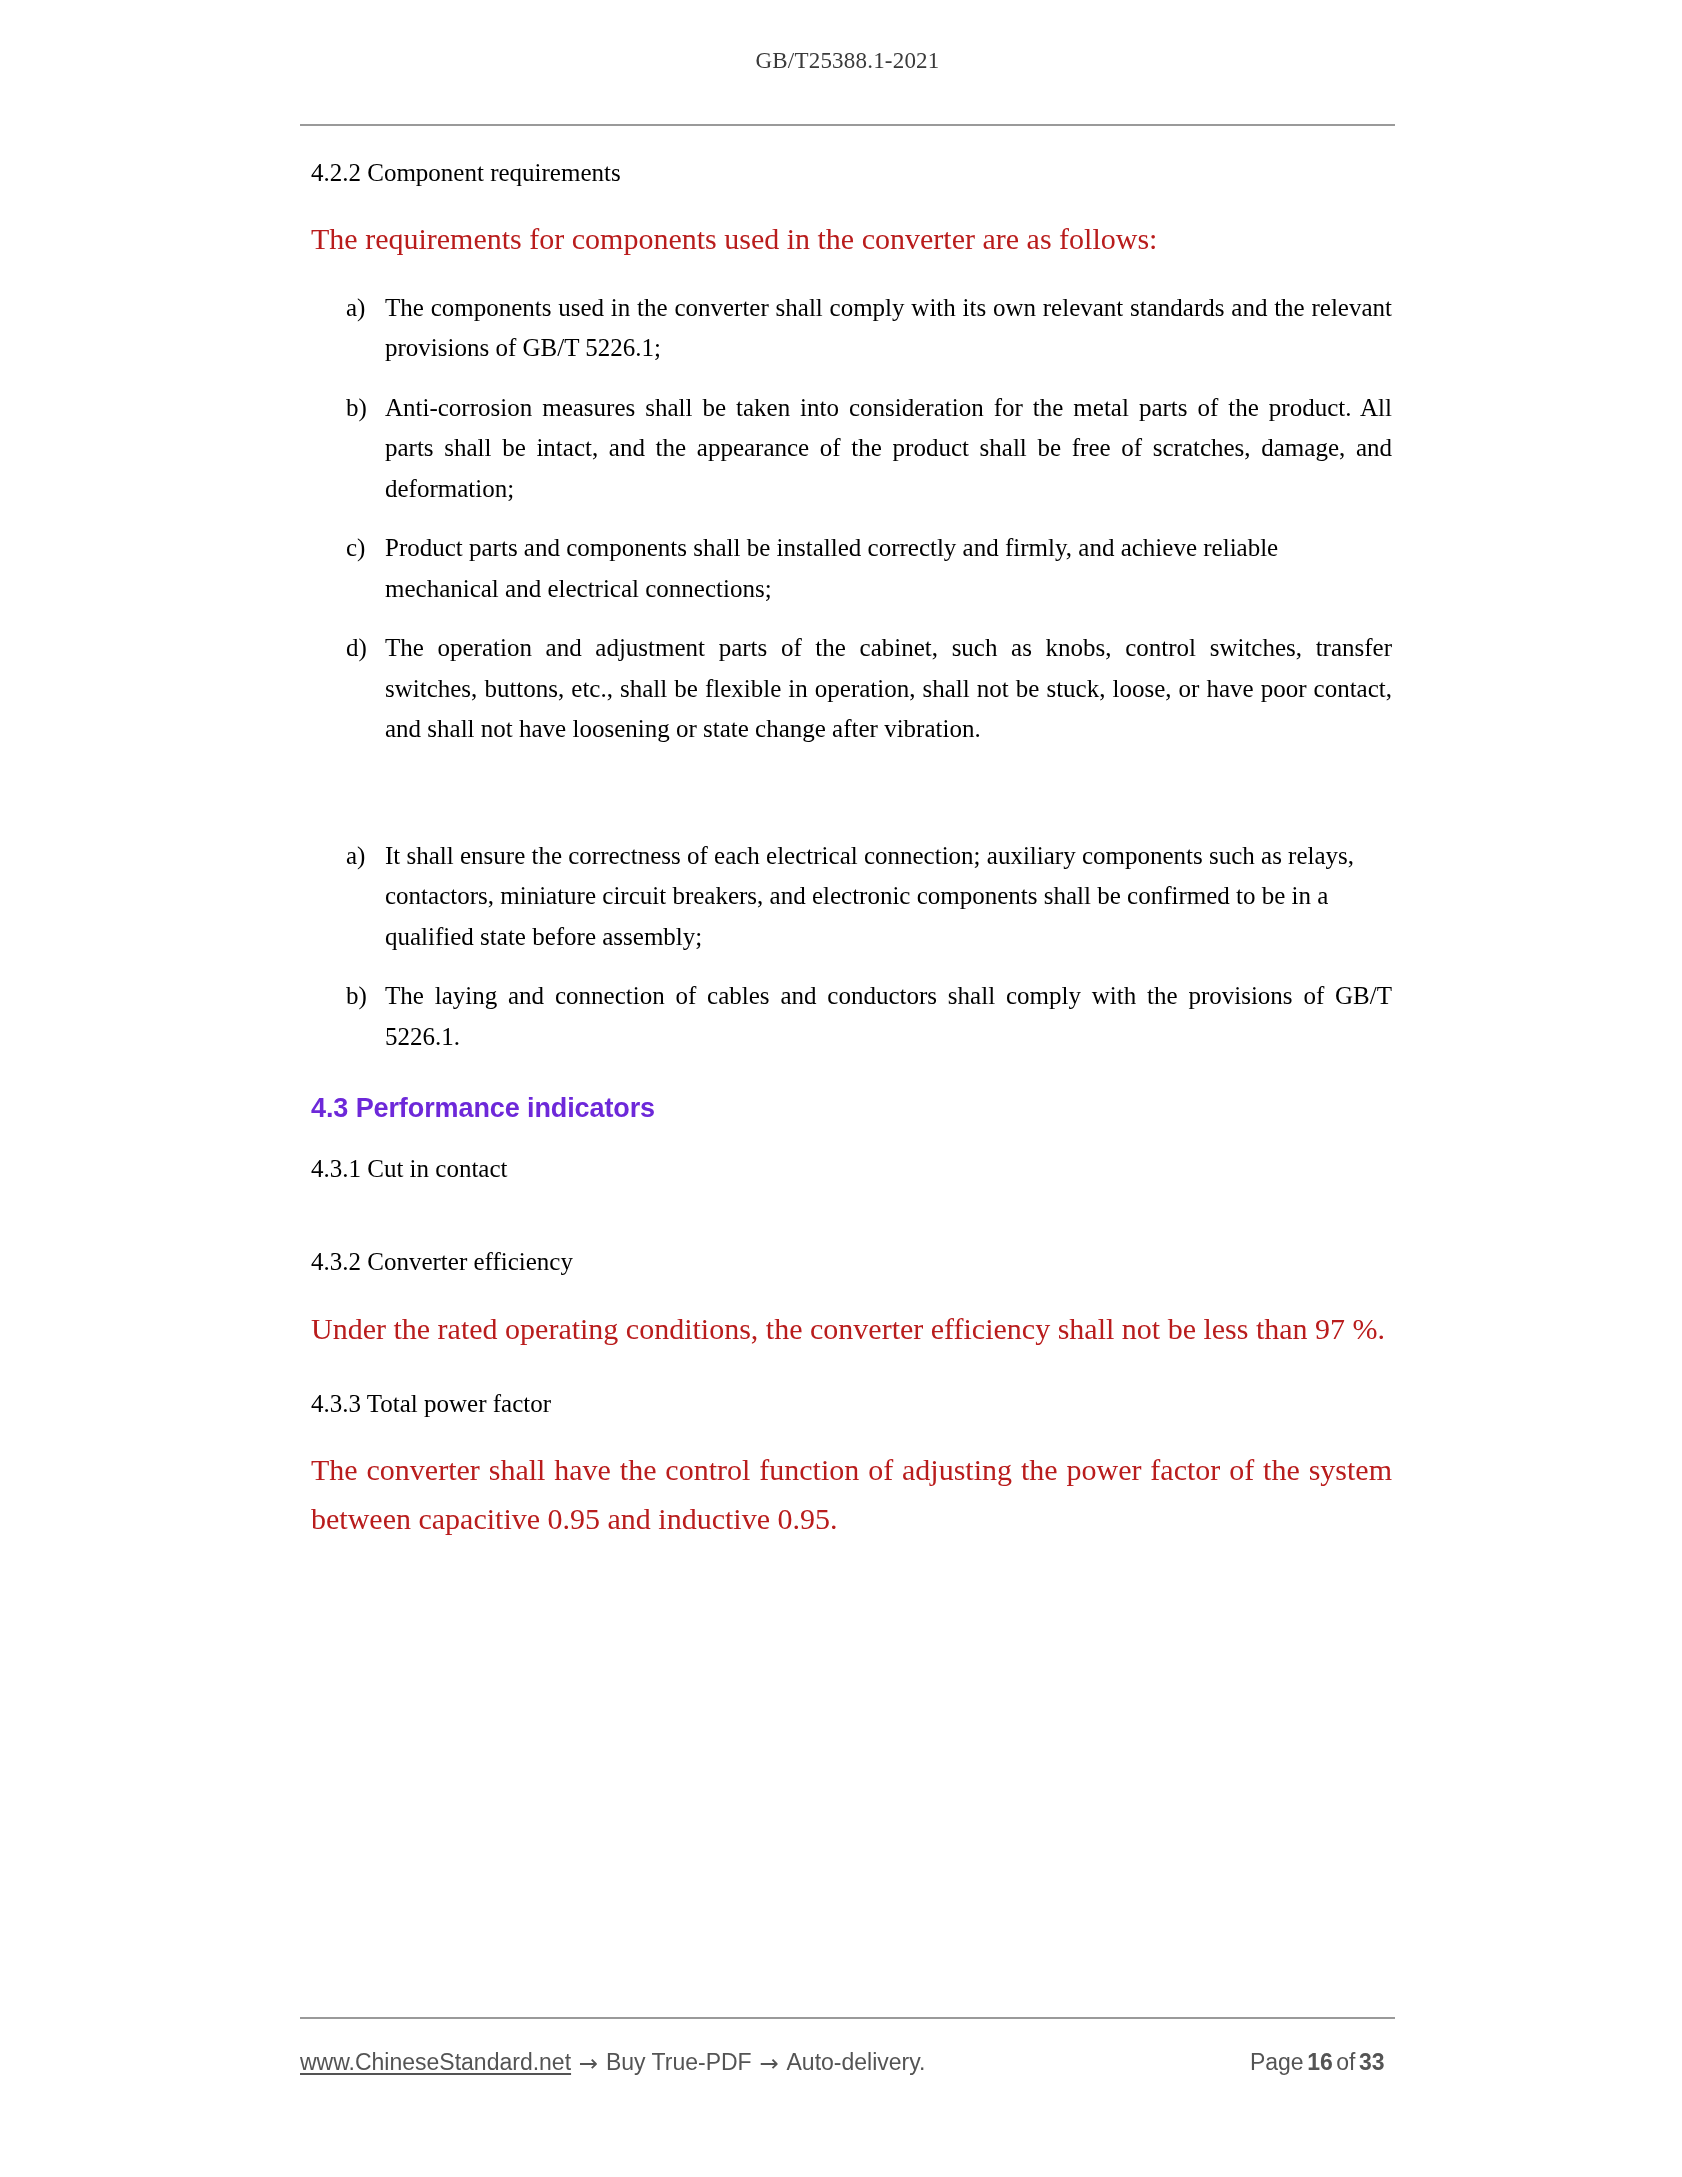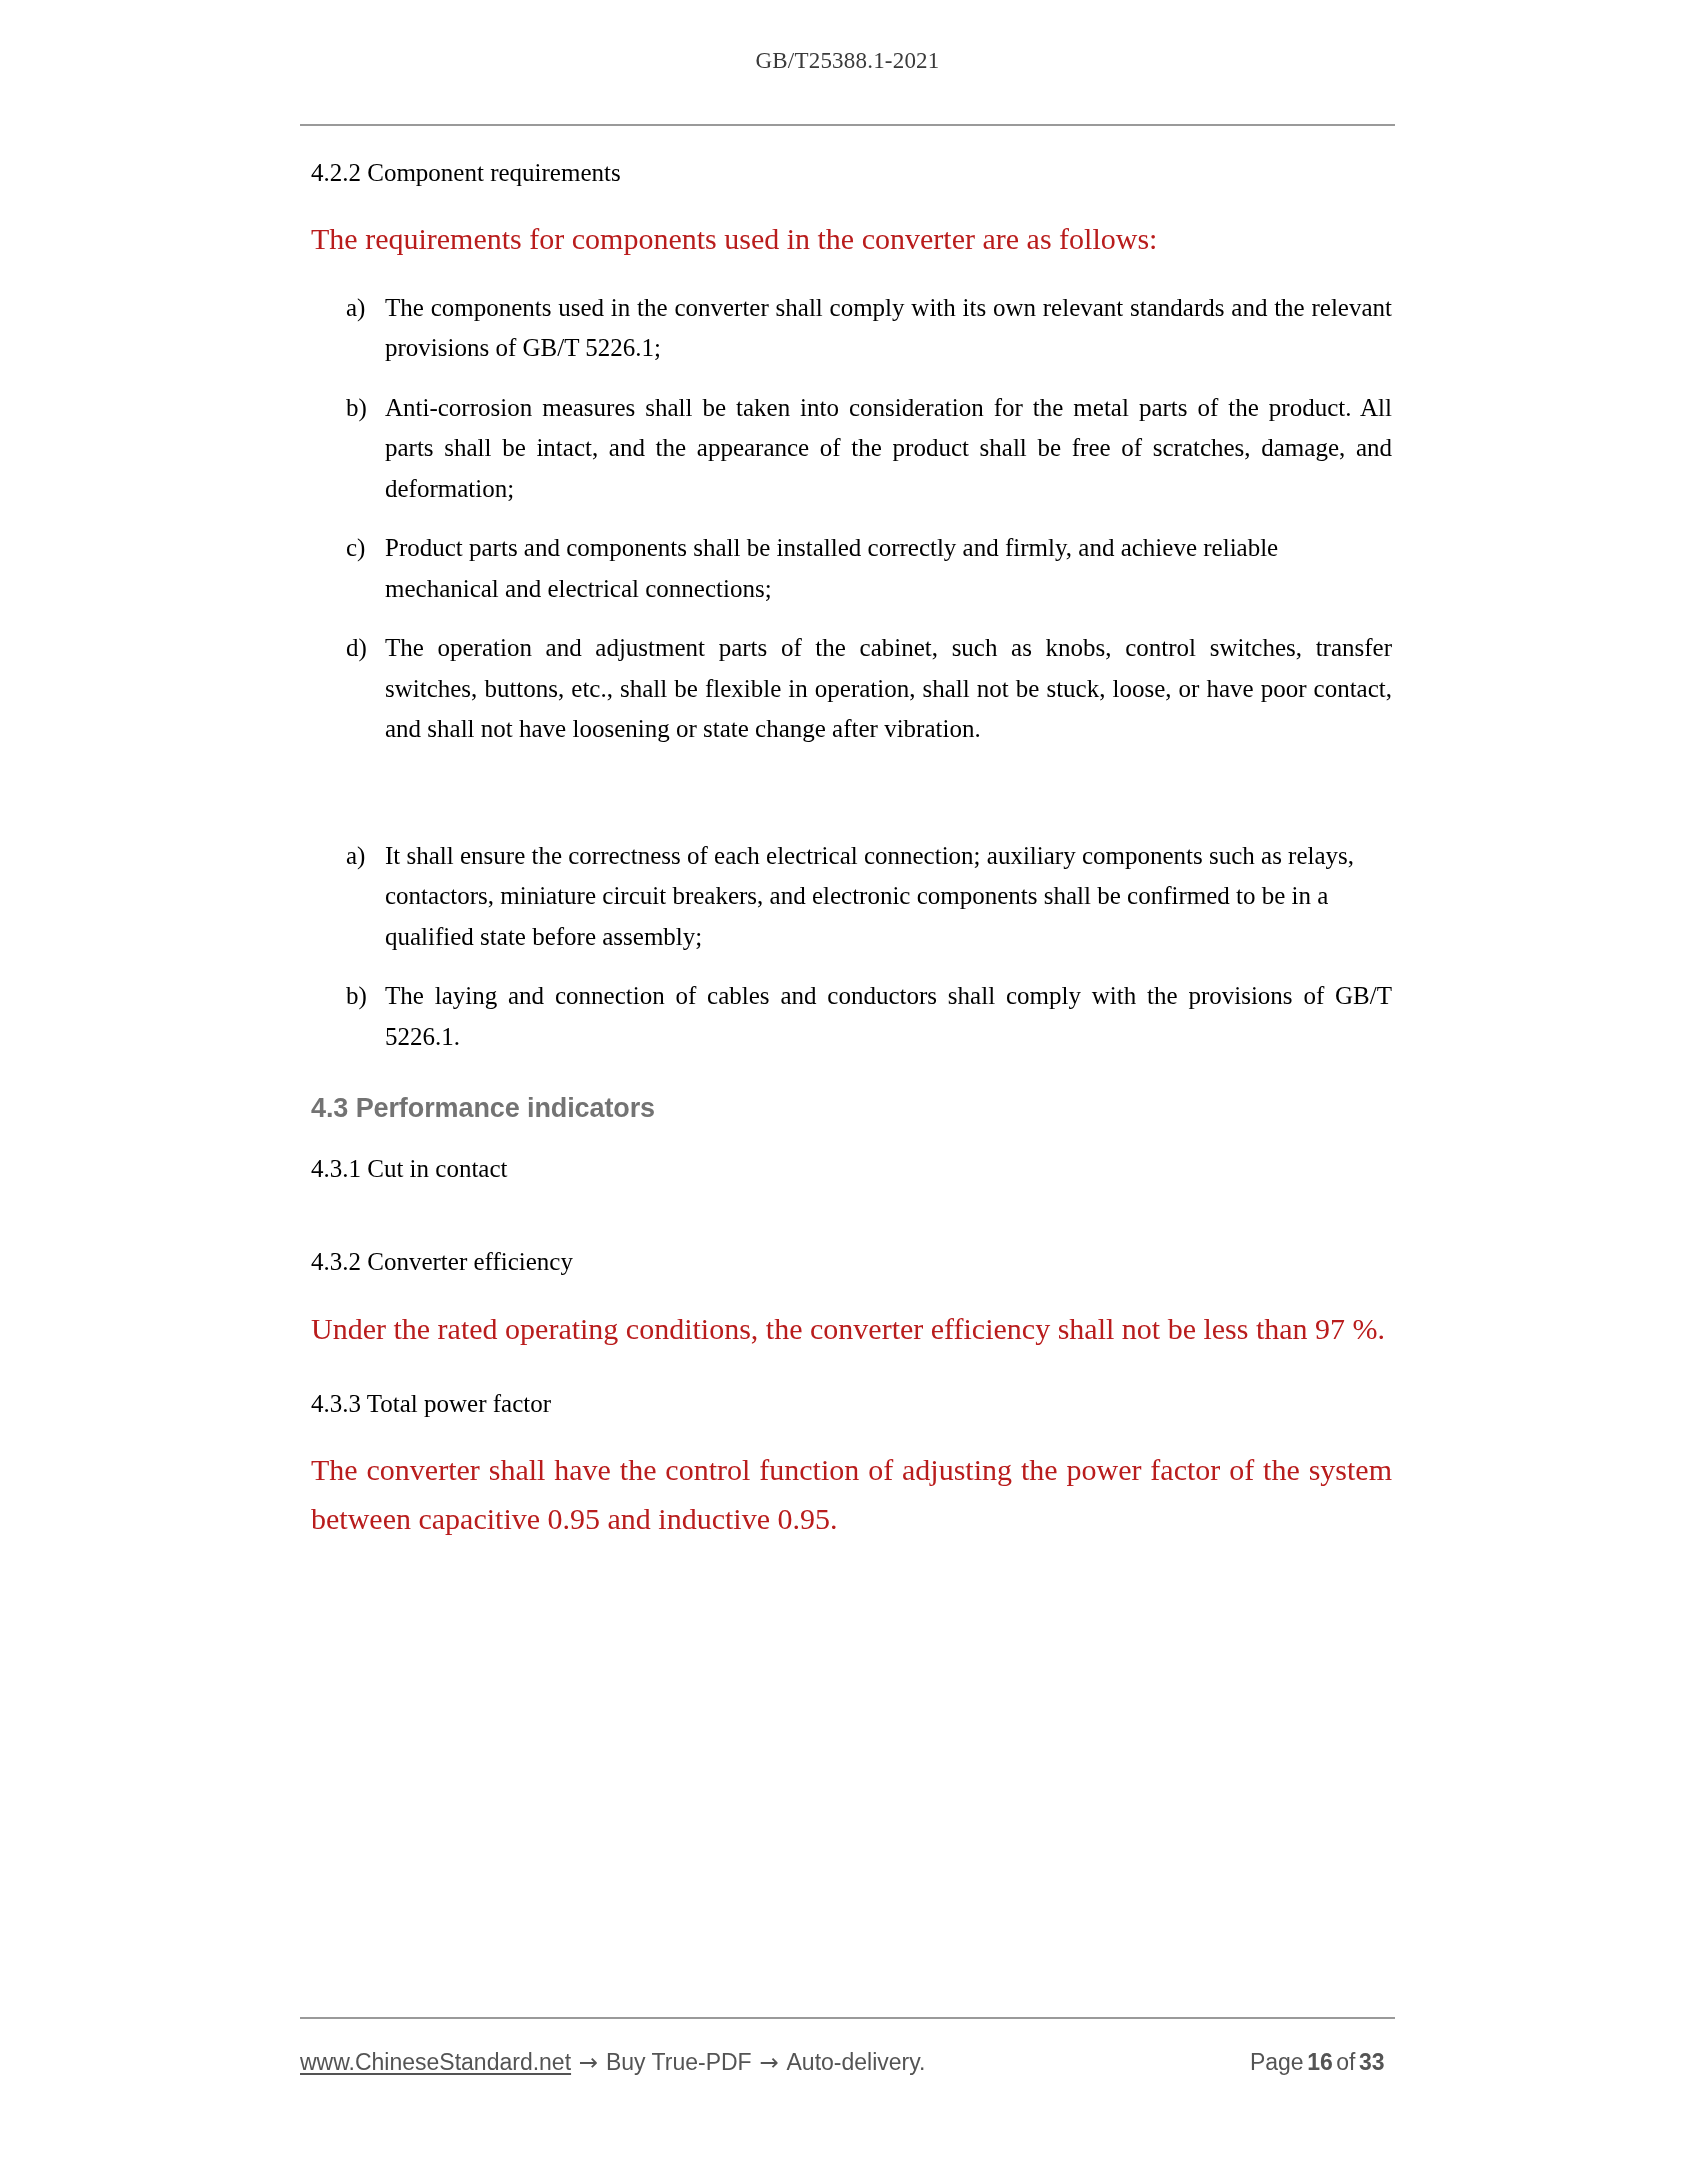--- a/index.html
+++ b/index.html
@@ -54,21 +54,21 @@
     font-size: 25px;
     font-weight: normal;
     color: #000000;
     line-height: 1.25;
     margin: 0;
   }
   .h-sans {
     font-family: "Liberation Sans", "DejaVu Sans", sans-serif;
     font-size: 27px;
     font-weight: bold;
-    color: #737373;
+    color: #6d28d9;
     line-height: 1.25;
     margin: 0;
     letter-spacing: -0.1px;
   }
   .para {
     font-family: "Liberation Serif", "DejaVu Serif", serif;
     font-size: 30px;
     color: #b91c1c;
     line-height: 1.62;
     margin: 0;
@@ -127,21 +127,21 @@
     width: 1095px;
     height: 40px;
     font-family: "Liberation Sans", "DejaVu Sans", sans-serif;
     font-size: 23px;
     color: #545454;
     display: flex;
     align-items: center;
   }
   .footer .promo {
     display: flex;
-    align-items: center;
+    align-items: flex-end;
     white-space: pre;
   }
   .footer .site {
     text-decoration: underline;
     text-underline-offset: 2.6px;
   }
   .footer .arrow {
     padding: 0 7.8px;
     font-family: "DejaVu Sans", "Liberation Sans", sans-serif;
   }

